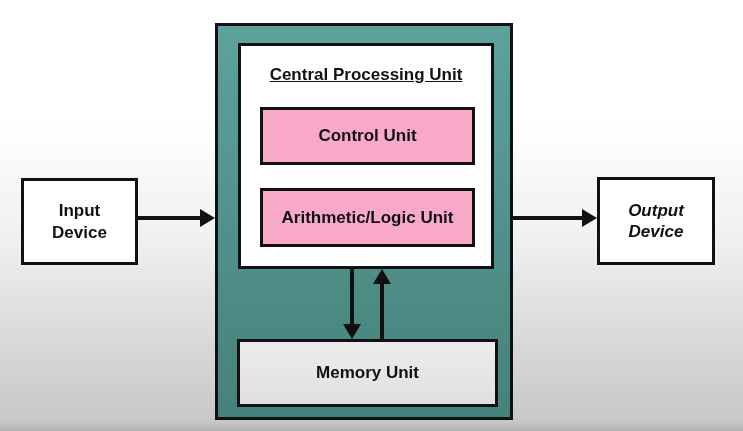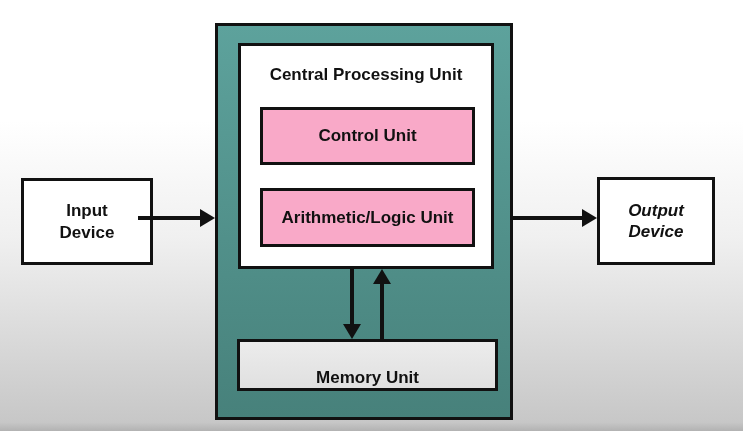--- a/index.html
+++ b/index.html
@@ -37,37 +37,36 @@
     left: 215px; top: 23px; width: 298px; height: 397px;
     background: linear-gradient(180deg, var(--teal-top, #5da29c) 0%, var(--teal-bottom, #47817b) 100%);
   }
   
   #cpu-inner {
     left: 20px; top: 17px; width: 256px; height: 226px;
     background: #ffffff;
   }
   #cpu-title {
     position: absolute;
-    left: 0; top: 18px; width: 100%;
+    left: 0; top: 18px; width: 100%; text-decoration: underline;
   }
   #control-unit {
     left: 19px; top: 61px; width: 215px; height: 58px;
     background: var(--pink, #f9a9c8);
   }
   #alu-unit {
     left: 19px; top: 142px; width: 215px; height: 59px;
     background: var(--pink, #f9a9c8);
   }
   #memory-unit {
-    left: 19px; top: 313px; width: 261px; height: 52px;
+    left: 19px; top: 313px; width: 261px; height: 68px;
     background: linear-gradient(180deg, #ececec 0%, var(--memory-gray, #e0e0e0) 100%);
-    align-items: flex-end;
   }
   #input-device {
-    left: 21px; top: 178px; width: 132px; height: 87px;
+    left: 21px; top: 178px; width: 117px; height: 87px;
     background: #ffffff;
   }
   #output-device {
     left: 597px; top: 177px; width: 118px; height: 88px;
     background: #ffffff;
     font-style: italic;
   }
   
   .arrow-part { position: absolute; }
   .h-line { height: 4px; background: var(--border-black, #111111); }

